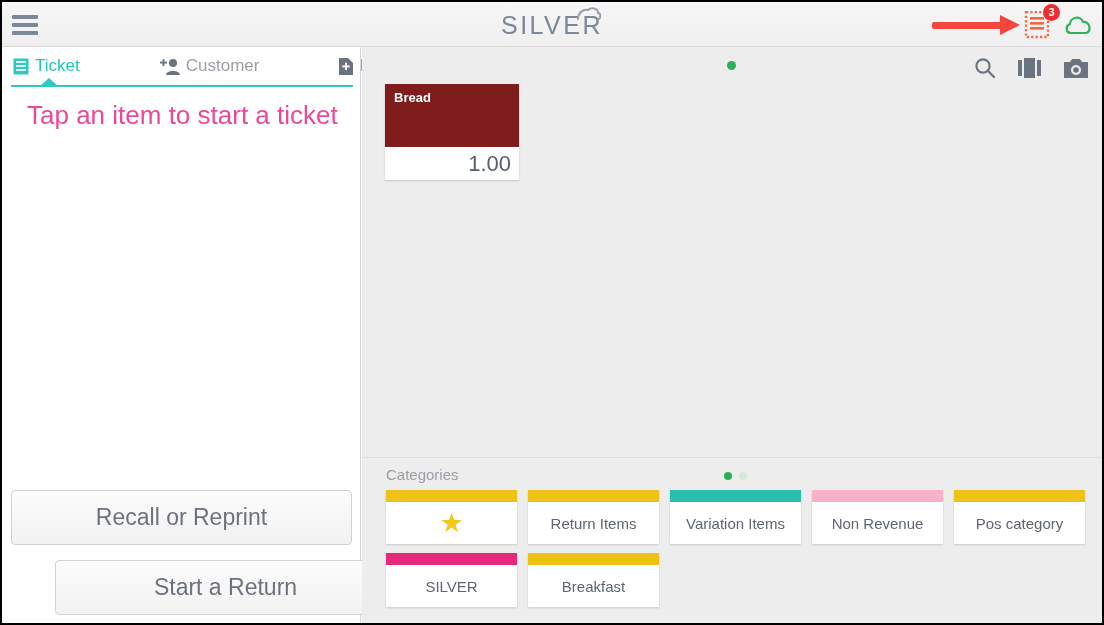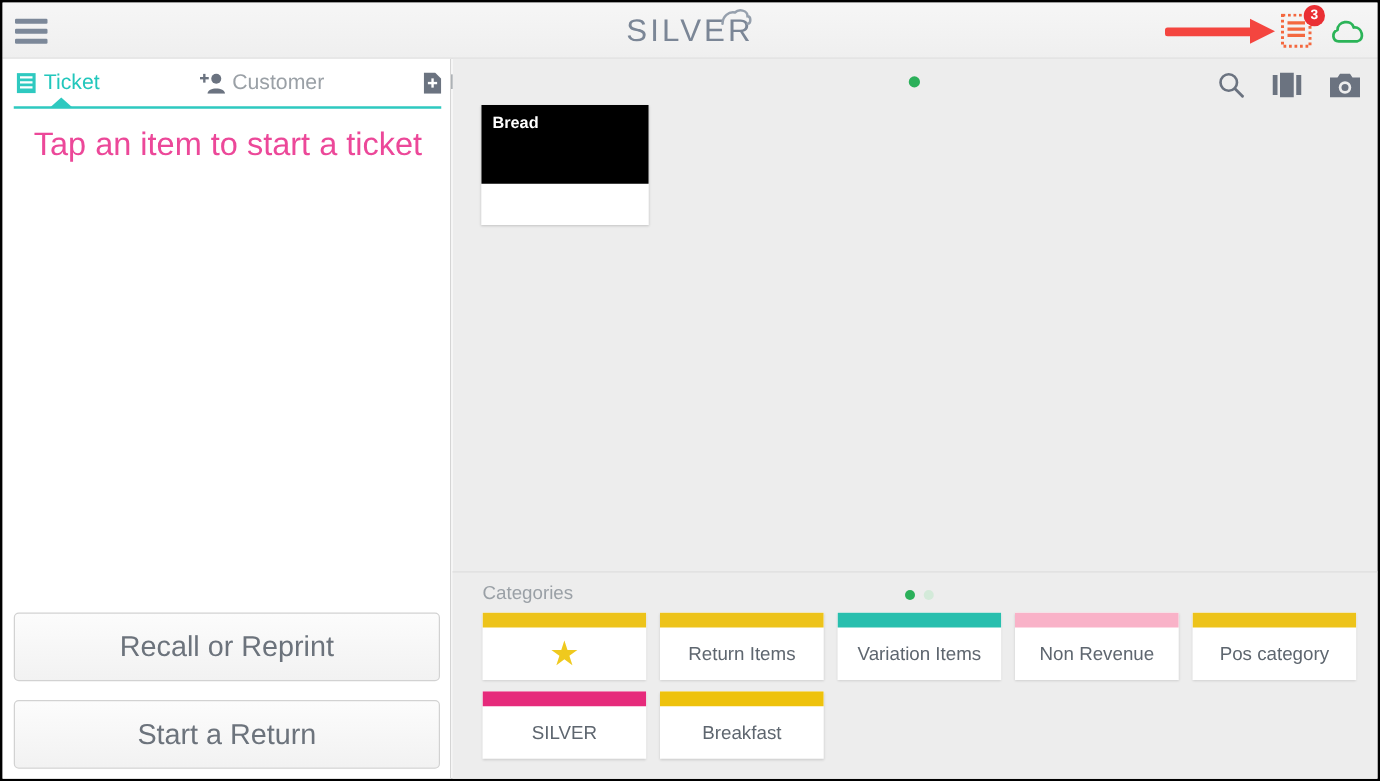--- a/index.html
+++ b/index.html
@@ -149,21 +149,21 @@
     margin-bottom: 15px;
     background: linear-gradient(#fcfcfc, #f2f2f2);
     border: 1px solid #d2d2d2;
     border-radius: 4px;
     font-size: 23px;
     color: #6c737c;
     font-family: "Liberation Sans", sans-serif;
     font-weight: 300;
     cursor: pointer;
   }
-  .side-btn:last-child { margin-bottom: 0; }
+  .side-btn:last-child { margin-bottom: 0; margin-left: 44px; }
 
   
   .main {
     position: absolute; left: 360px; top: 0;
     width: 740px; height: 576px;
     background: #ededed;
   }
   .items-area {
     position: absolute; left: 0; top: 0;
     width: 740px; height: 410px;
@@ -181,21 +181,21 @@
 
   .item-tile {
     position: absolute; left: 23px; top: 37px;
     width: 134px; height: 96px;
     background: #ffffff;
     box-shadow: 0 1px 2px rgba(0,0,0,0.18);
     cursor: pointer;
     overflow: hidden;
   }
   .item-tile .tile-top {
-    height: 63px; background: #000000;
+    height: 63px; background: #7f1d1d;
     position: relative;
   }
   .item-tile .tile-name {
     position: absolute; left: 9px; top: 6px;
     color: #ffffff; font-size: 13px; font-weight: bold;
   }
   .item-tile .tile-price {
     height: 33px; background: #ffffff;
     display: flex; align-items: center; justify-content: flex-end;
     padding-right: 8px;
@@ -368,20 +368,21 @@
               <circle cx="12" cy="12" r="5" fill="#ededed"></circle>
               <circle cx="12" cy="12" r="2.8" fill="#6b7380"></circle>
             </svg>
           </span>
         </div>
 
         <div class="item-tile">
           <div class="tile-top">
             <span class="tile-name">Bread</span>
           </div>
+          <div class="tile-price">1.00</div>
         </div>
       </div>
 
       <div class="categories">
         <div class="cat-header">Categories</div>
 
         <div class="cat-dots">
           <i class="on"></i>
           <i class="off"></i>
         </div>

